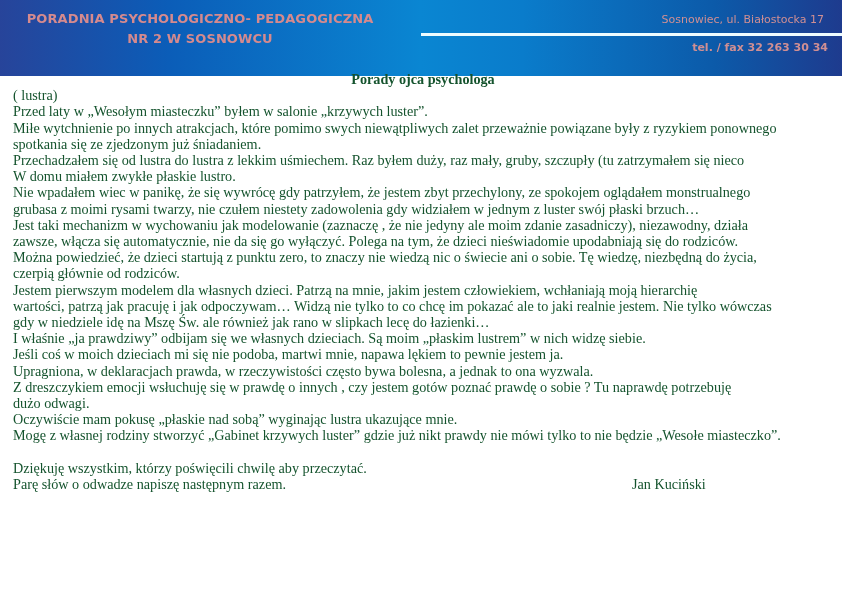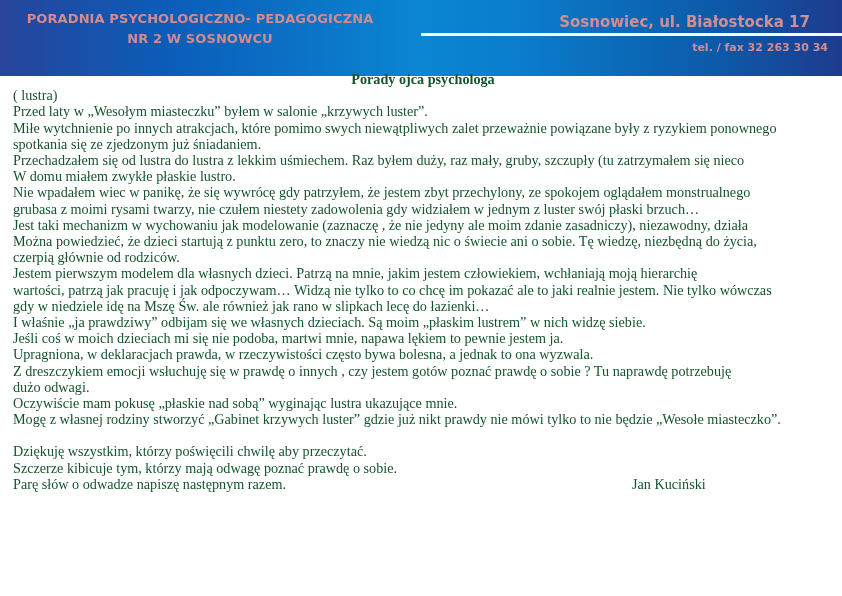--- a/index.html
+++ b/index.html
@@ -8,22 +8,22 @@
       position: absolute; left: 0; top: 0; width: 842px; height: 76px;
       background: linear-gradient(90deg, #27449a 0%, #0b5db8 20%, #0a86d2 50%, #0a7ccb 62%, #0c5aa9 85%, #1e3b8e 100%);
       overflow: hidden;
     }
     .header .org {
       position: absolute; left: 0; top: 9px; width: 400px; text-align: center;
       font-family: "DejaVu Sans", sans-serif; font-weight: bold; font-size: 13px;
       color: #d58a8e; line-height: 20px; letter-spacing: 0.1px;
     }
     .header .addr {
-      position: absolute; right: 32px; top: 13px;
-      font-family: "DejaVu Sans", sans-serif; font-weight: bold; font-size: 15px;
+      position: absolute; right: 18px; top: 13px;
+      font-family: "DejaVu Sans", sans-serif; font-weight: normal; font-size: 11px;
       color: #d08f93;
     }
     .header .line {
       position: absolute; left: 421px; right: 0; top: 33px; height: 3px;
       background: #eefcff;
     }
     .header .tel {
       position: absolute; right: 14px; top: 41px;
       font-family: "DejaVu Sans", sans-serif; font-weight: bold; font-size: 11px;
       color: #d08f93;
@@ -58,35 +58,35 @@
   <div class="subtitle">( lustra)</div>
   <div>
     <pre class="p" style="font:inherit">Przed laty w „Wesołym miasteczku” byłem w salonie „krzywych luster”.</pre>
     <pre class="p" style="font:inherit">Miłe wytchnienie po innych atrakcjach, które pomimo swych niewątpliwych zalet przeważnie powiązane były z ryzykiem ponownego</pre>
     <pre class="p" style="font:inherit">spotkania się ze zjedzonym już śniadaniem.</pre>
     <pre class="p" style="font:inherit">Przechadzałem się od lustra do lustra z lekkim uśmiechem. Raz byłem duży, raz mały, gruby, szczupły (tu zatrzymałem się nieco</pre>
     <pre class="p" style="font:inherit">W domu miałem zwykłe płaskie lustro.</pre>
     <pre class="p" style="font:inherit">Nie wpadałem wiec w panikę, że się wywrócę gdy patrzyłem, że jestem zbyt przechylony, ze spokojem oglądałem monstrualnego</pre>
     <pre class="p" style="font:inherit">grubasa z moimi rysami twarzy, nie czułem niestety zadowolenia gdy widziałem w jednym z luster swój płaski brzuch…</pre>
     <pre class="p" style="font:inherit">          Jest taki mechanizm w wychowaniu jak modelowanie (zaznaczę , że nie jedyny ale moim zdanie zasadniczy), niezawodny, działa</pre>
+    <pre class="p" style="font:inherit">zawsze, włącza się automatycznie,  nie da się go wyłączyć. Polega na tym, że dzieci nieświadomie upodabniają się do rodziców.</pre>
     <pre class="p" style="font:inherit">Można powiedzieć, że dzieci startują z punktu zero, to znaczy nie wiedzą nic o świecie ani o sobie. Tę wiedzę, niezbędną do życia,</pre>
     <pre class="p" style="font:inherit">czerpią głównie od rodziców.</pre>
     <pre class="p" style="font:inherit">           Jestem pierwszym modelem dla własnych dzieci. Patrzą na mnie, jakim jestem człowiekiem, wchłaniają moją hierarchię</pre>
     <pre class="p" style="font:inherit">wartości, patrzą jak pracuję i jak odpoczywam… Widzą nie tylko to co chcę im pokazać ale to jaki realnie jestem. Nie tylko wówczas</pre>
     <pre class="p" style="font:inherit">gdy w niedziele idę na Mszę Św. ale również jak rano w slipkach lecę do łazienki…</pre>
     <pre class="p" style="font:inherit">I właśnie „ja prawdziwy” odbijam się we własnych dzieciach. Są moim „płaskim lustrem” w nich widzę siebie.</pre>
     <pre class="p" style="font:inherit">Jeśli coś w moich dzieciach mi się nie podoba, martwi mnie, napawa lękiem to pewnie jestem ja.</pre>
     <pre class="p" style="font:inherit">          Upragniona, w deklaracjach prawda, w rzeczywistości często bywa bolesna, a jednak to ona wyzwala.</pre>
     <pre class="p" style="font:inherit">        Z dreszczykiem emocji wsłuchuję się w prawdę o innych , czy jestem gotów poznać prawdę o sobie ? Tu naprawdę potrzebuję</pre>
     <pre class="p" style="font:inherit">dużo odwagi.</pre>
     <pre class="p" style="font:inherit">Oczywiście mam pokusę „płaskie nad sobą” wyginając lustra ukazujące mnie.</pre>
     <pre class="p" style="font:inherit">Mogę z własnej rodziny stworzyć „Gabinet krzywych luster” gdzie już nikt prawdy nie mówi tylko to nie będzie „Wesołe miasteczko”.</pre>
   </div>
   <div class="blank"></div>
   <div>
     <pre class="p" style="font:inherit">Dziękuję wszystkim, którzy poświęcili chwilę aby przeczytać.</pre>
-    <pre class="p" style="font:inherit">Szczerze kibicuje tym, którzy mają odwagę poznać prawdę o sobie.</pre>
     <div class="sig-row">
       <pre class="p" style="font:inherit">Parę słów o odwadze napiszę następnym razem.</pre>
       <span class="sig">Jan Kuciński</span>
     </div>
   </div>
 </div>
 
 </body></html>

